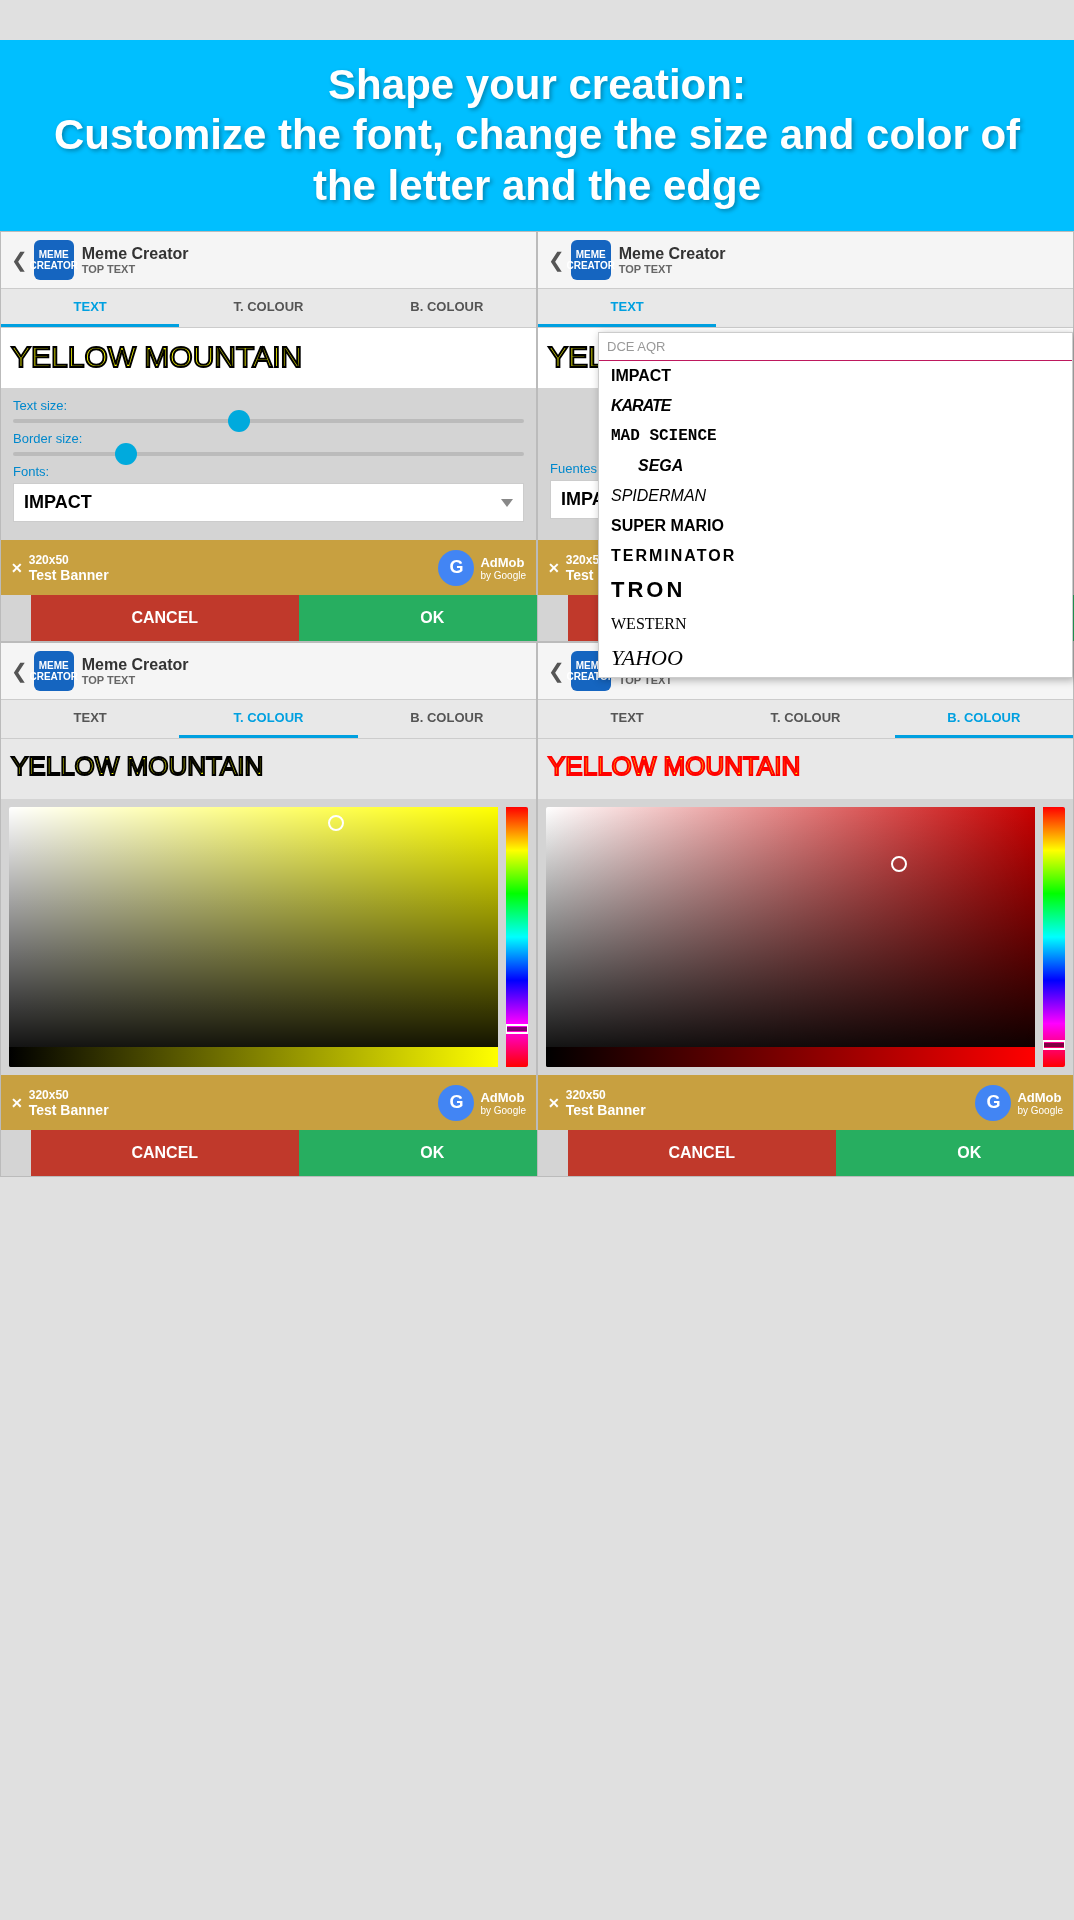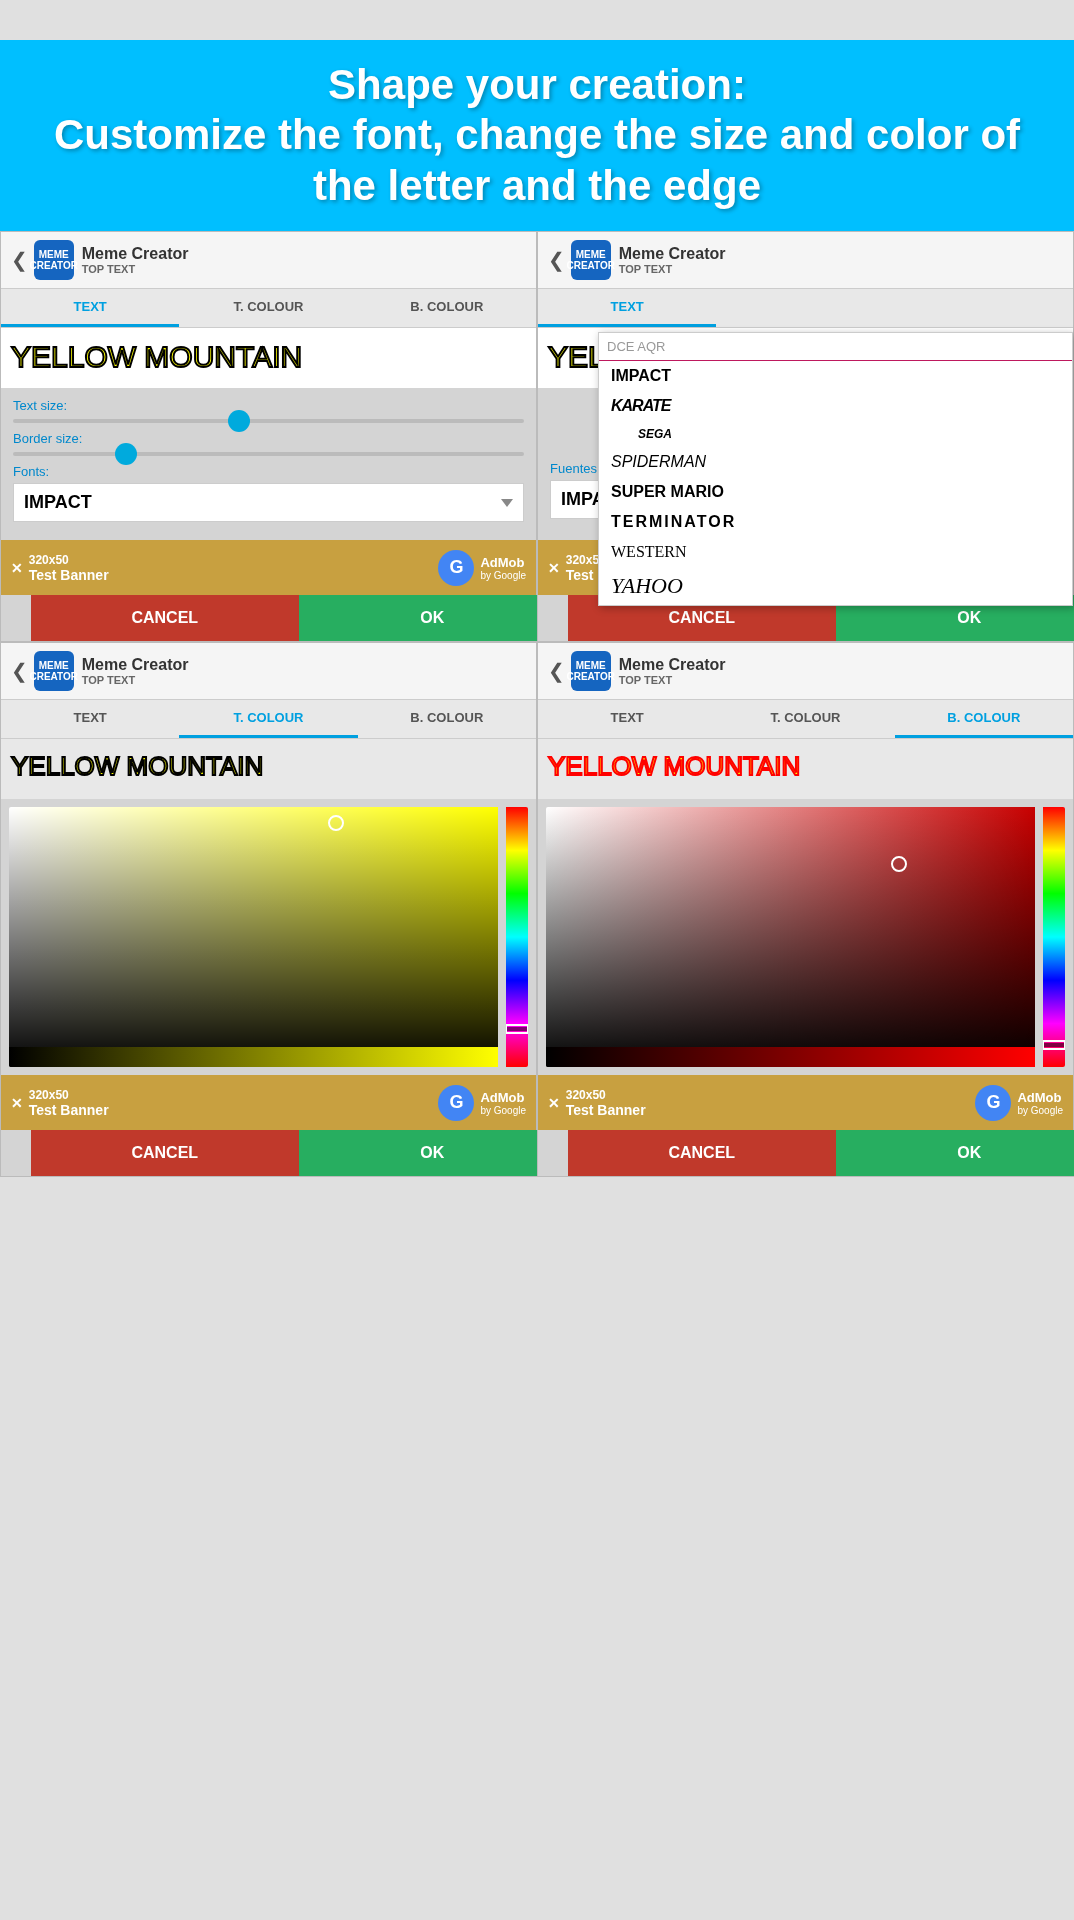--- a/index.html
+++ b/index.html
@@ -414,24 +414,26 @@
       <div class="tab"></div>
     </div>
     <div class="preview-area">
       <span class="preview-text-yellow">YELL</span>
     </div>
 
     <div class="dropdown-overlay">
       <div class="dropdown-search">DCE AQR</div>
       <div class="dropdown-item font-impact">IMPACT</div>
       <div class="dropdown-item font-karate">KARATE</div>
-      <div class="dropdown-item font-sega" style="font-size:12px;padding-left:39px;">SEGA</div>
+      <div class="dropdown-item font-madscience">MAD SCIENCE</div>
+      <div class="dropdown-item font-sega" style="font-size:16px;padding-left:39px;">SEGA</div>
       <div class="dropdown-item font-spiderman">SPIDERMAN</div>
       <div class="dropdown-item font-supermario">SUPER MARIO</div>
       <div class="dropdown-item font-terminator">TERMINATOR</div>
+      <div class="dropdown-item font-tron" style="font-size:22px;">TRON</div>
       <div class="dropdown-item font-western">WESTERN</div>
       <div class="dropdown-item font-yahoo" style="font-size:22px;">YAHOO</div>
     </div>
     <div style="flex:1;"></div>
     <div class="controls-area" style="padding-top:4px;">
       <div class="control-row">
         <div class="fonts-label">Fuentes</div>
         <div class="font-selector">
           <span>IMPACT</span>
           <span class="font-selector-arrow"></span>

